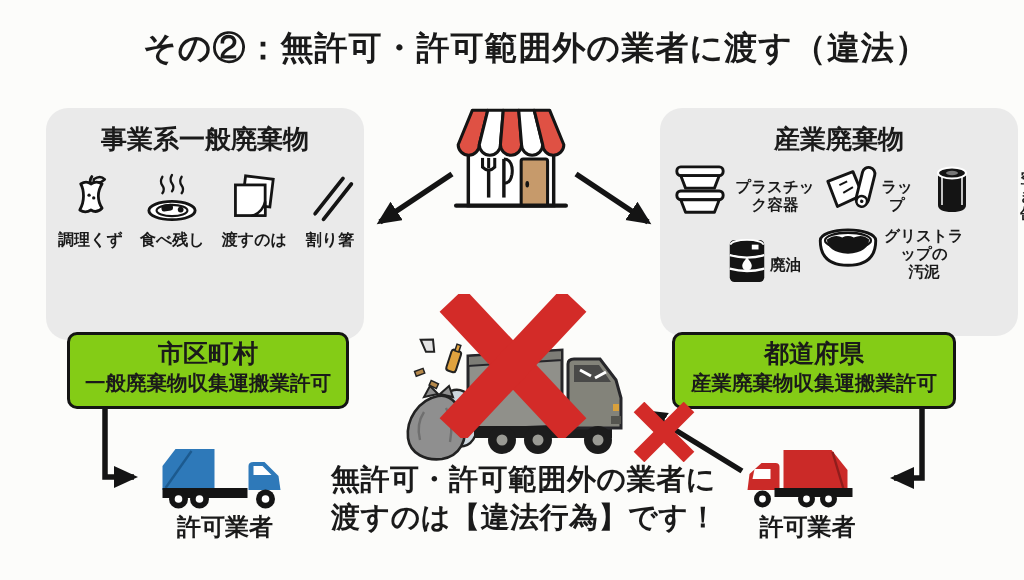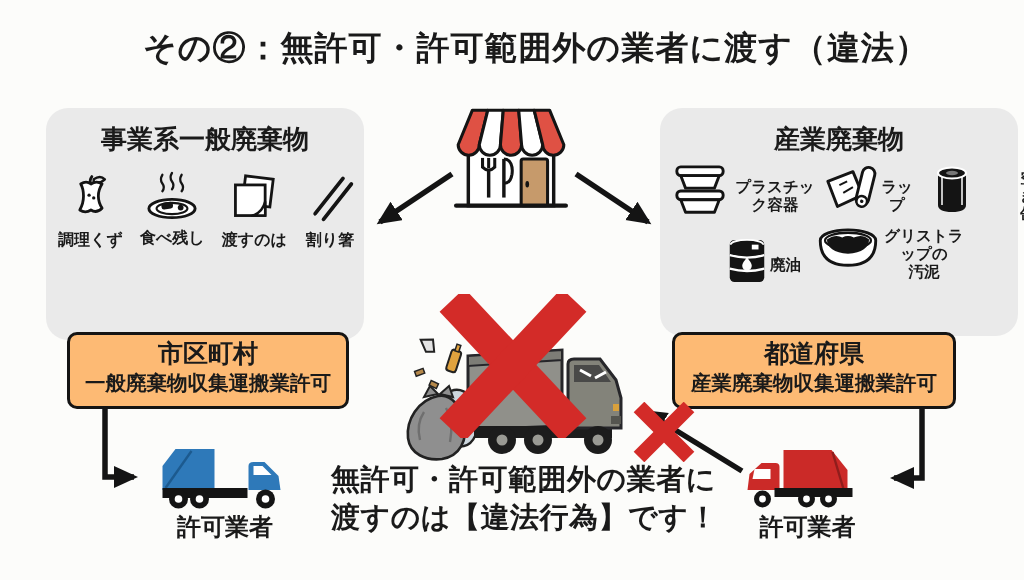--- a/index.html
+++ b/index.html
@@ -7,33 +7,33 @@
           font-family:"Liberation Sans",sans-serif;color:#1a1a1a;font-weight:bold;}
   .abs{position:absolute;}
   .title{left:0;top:26px;width:1024px;text-align:center;font-size:33px;font-weight:800;
          letter-spacing:1px;z-index:2;padding-left:24px;}
   .panel{background:#eaeaea;border-radius:22px;z-index:1;}
   .panel-left{left:46px;top:108px;width:318px;height:232px;}
   .panel-right{left:660px;top:108px;width:330px;height:228px;padding-left:28px;}
   .panel-title{position:absolute;top:14px;left:0;width:100%;text-align:center;
                font-size:26px;font-weight:800;}
   .left-items{position:absolute;left:12px;right:8px;top:62px;display:flex;
-              justify-content:space-between;}
+              justify-content:space-between;align-items:flex-end;}
   .witem{display:flex;flex-direction:column;align-items:center;}
   .witem .iconbox{display:flex;align-items:flex-end;justify-content:center;}
   .wlabel{font-size:16px;margin-top:7px;white-space:pre-line;text-align:center;
           line-height:1.15;font-weight:800;}
   .ritem{position:absolute;display:flex;align-items:center;}
   .r1{left:10px;top:56px;width:150px;}
   .r2{left:162px;top:56px;width:92px;}
   .r3{left:272px;top:56px;width:70px;gap:48px;}
   .r4{left:64px;top:126px;width:80px;}
   .r5{left:156px;top:114px;width:152px;}
   .ritem .wlabel{font-size:15.5px;margin-top:5px;}
-  .permit{background:#fdba74;border:3.5px solid #141414;border-radius:10px;
+  .permit{background:#84cc16;border:3.5px solid #141414;border-radius:10px;
           text-align:center;box-sizing:border-box;padding-top:3px;z-index:4;}
   .permit-left{left:67px;top:332px;width:282px;height:77px;}
   .permit-right{left:672px;top:332px;width:284px;height:77px;}
   .permit .l1{font-size:25px;font-weight:800;line-height:1.25;}
   .permit .l2{font-size:20.5px;font-weight:800;}
   .store{left:448px;top:100px;z-index:2;}
   .arrows{left:0;top:0;z-index:3;pointer-events:none;}
   .graytruck{left:402px;top:320px;z-index:2;}
   .bigx{left:438px;top:294px;z-index:5;}
   .smallx{left:633px;top:402px;z-index:5;}

